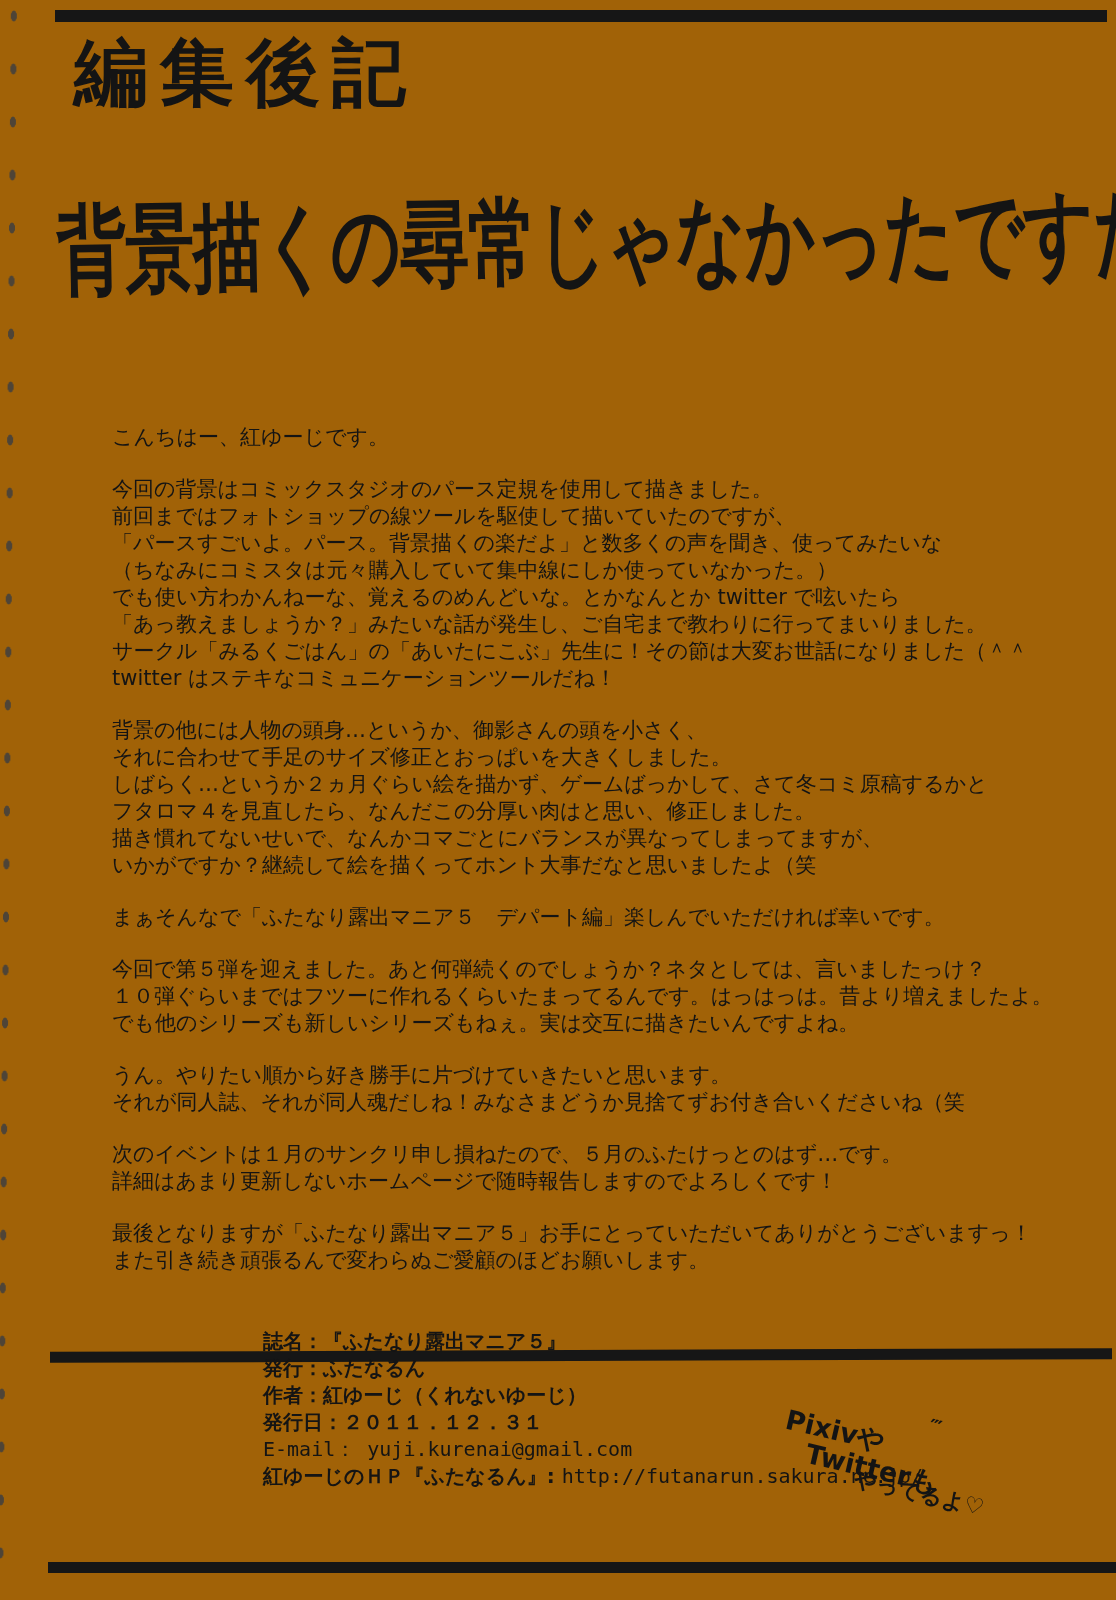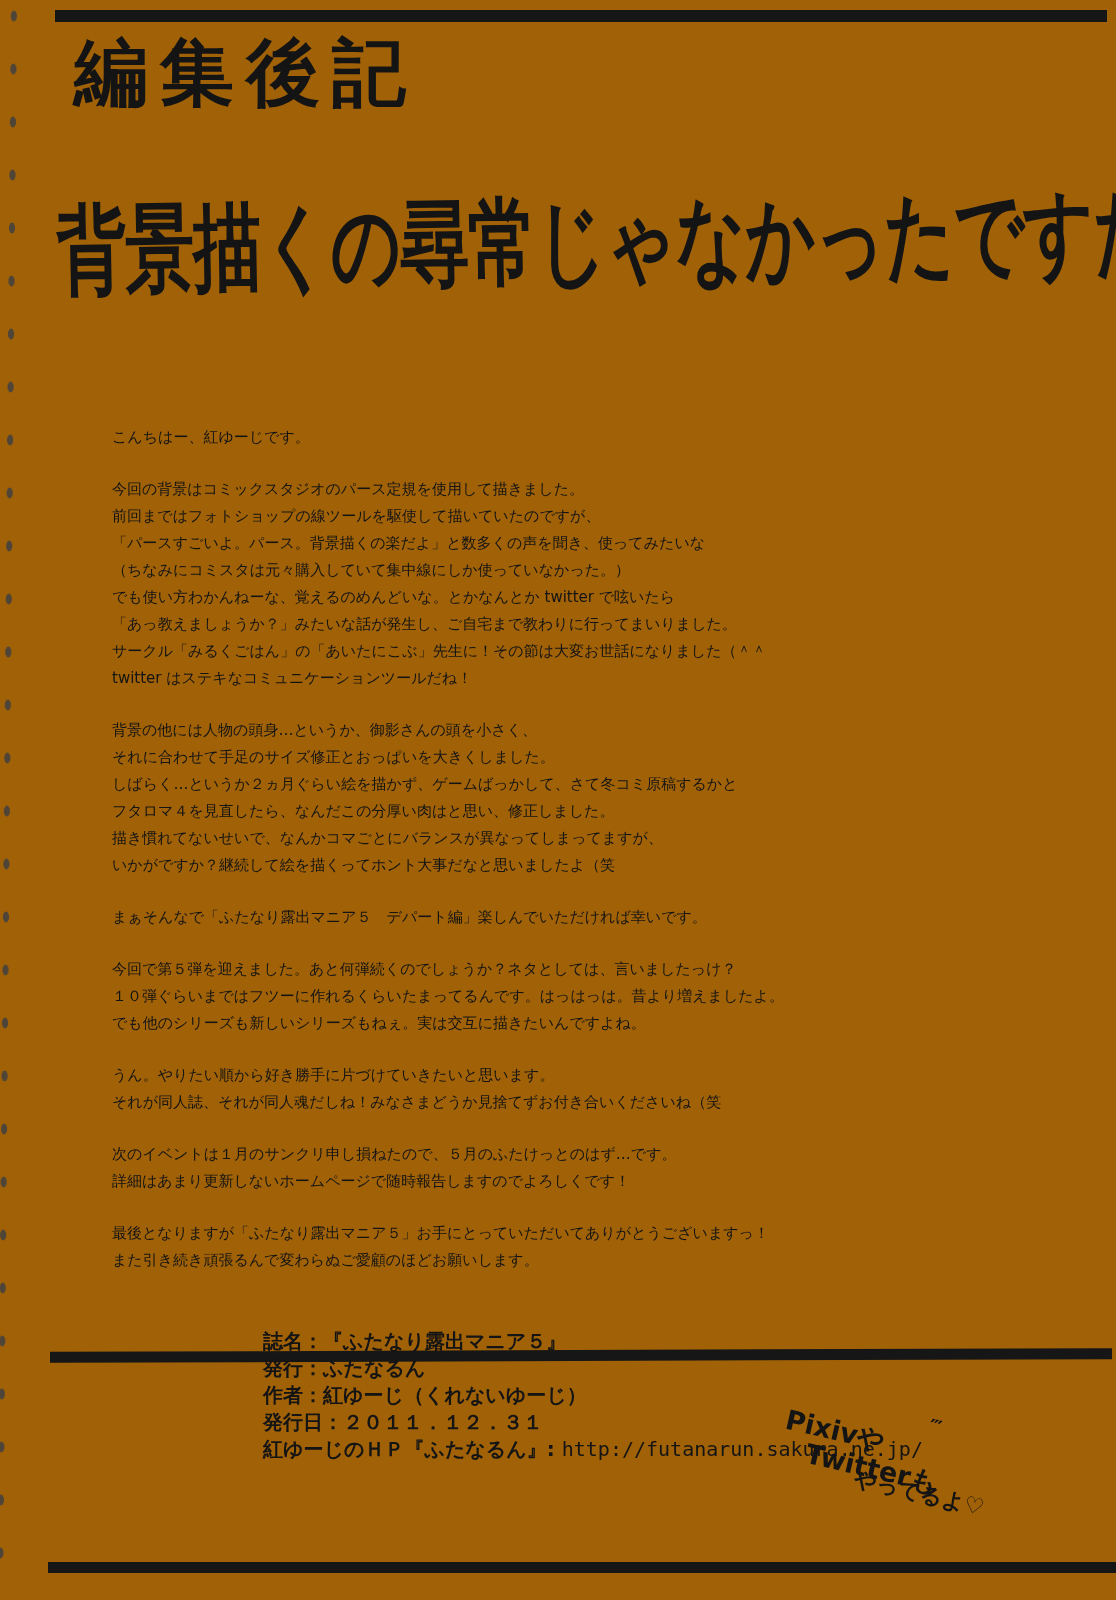--- a/index.html
+++ b/index.html
@@ -47,21 +47,21 @@
     font-weight: bold;
     letter-spacing: -1px;
     white-space: nowrap;
     transform: rotate(-1deg) scaleY(1.38);
     transform-origin: left top;
   }
   .body-text {
     position: absolute;
     left: 112px; top: 424px;
     width: 950px;
-    font-size: 15px;
+    font-size: 21px;
     line-height: 27px;
   }
   .body-text p {
     margin: 0 0 25px 0;
     white-space: pre-line;
   }
   .okuzuke-heading {
     position: absolute;
     left: 74px; top: 1360px;
     font-size: 76px;
@@ -135,20 +135,21 @@
   </div>
 
   <div class="rule middle"></div>
 
 
   <div class="colophon">
     <div>誌名：『ふたなり露出マニア５』</div>
     <div>発行：ふたなるん</div>
     <div>作者：紅ゆーじ（くれないゆーじ）</div>
     <div>発行日：２０１１．１２．３１</div>
+    <div class="mono">E-mail： yuji.kurenai@gmail.com</div>
     <div>
       <span>紅ゆーじのＨＰ『ふたなるん』: </span><span class="mono">http://futanarun.sakura.ne.jp/</span>
     </div>
   </div>
 
   <div class="hand note-1">Pixivや</div>
   <div class="hand note-2">Twitterも</div>
   <div class="hand note-3">やってるよ♡</div>
   <div class="hand note-marks">‴</div>
 

